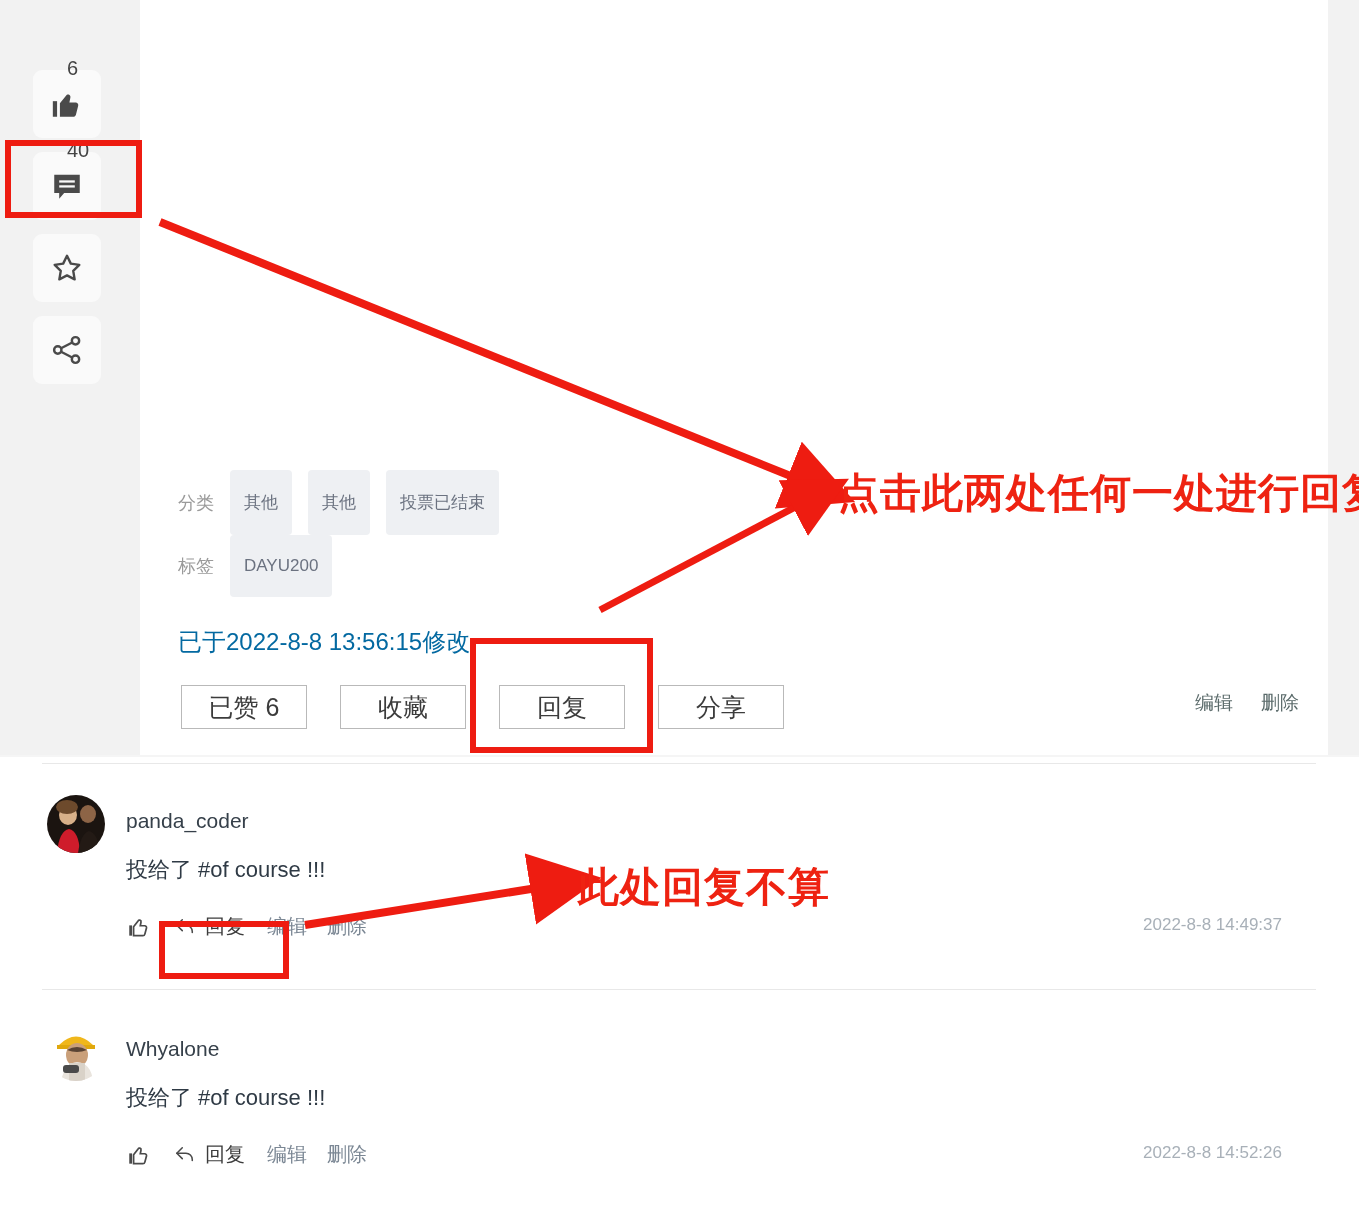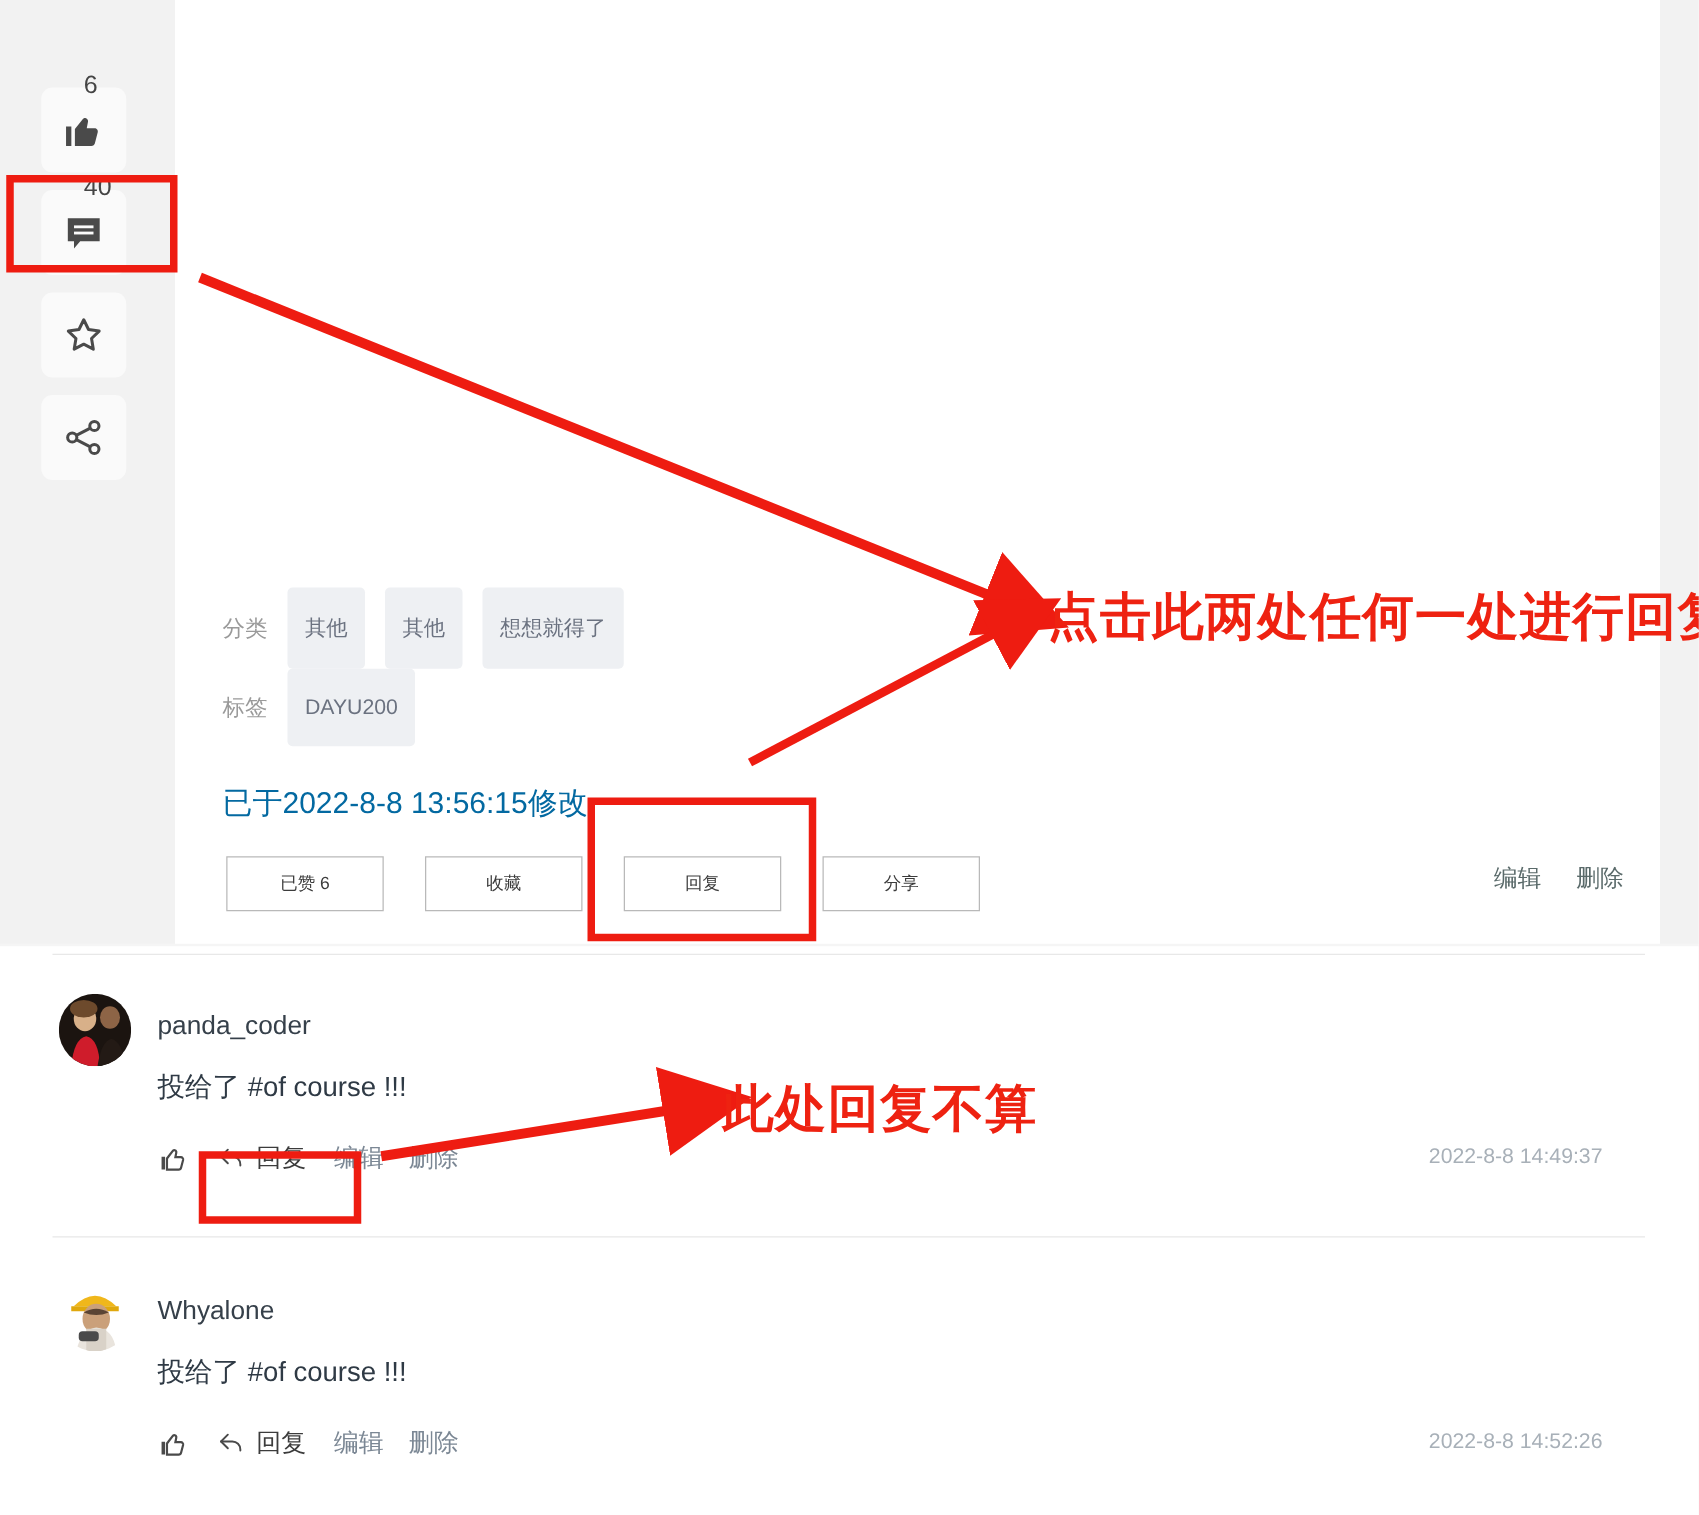--- a/index.html
+++ b/index.html
@@ -86,21 +86,21 @@
   #cat-row{left:178px;top:470px;}
   #tag-row{left:178px;top:535px;}
 
   .mod-time{position:absolute;left:178px;top:626px;font-size:24px;color:#0369a1;}
 
   
   .act-bar{position:absolute;left:181px;top:685px;display:flex;}
   .act-btn{
     width:124px;height:42px;border:1px solid #b9b9b9;background:#fff;
     display:flex;align-items:center;justify-content:center;
-    font-size:14px;color:#3c3c3c;margin-right:33px;cursor:pointer;
+    font-size:25px;color:#3c3c3c;margin-right:33px;cursor:pointer;
   }
   .owner-ops{position:absolute;right:60px;top:690px;display:flex;gap:28px;}
   .owner-ops span{font-size:19px;color:#5a6a6a;cursor:pointer;}
 
   
   .comments{
     position:absolute;left:0;top:757px;width:1359px;height:455px;
     background:#ffffff;
   }
   .cmt-sep{
@@ -182,21 +182,21 @@
         </svg>
       </span>
     </div>
   </div>
 
 
   <div class="meta-row" id="cat-row">
     <span class="meta-label">分类</span>
     <span class="chip">其他</span>
     <span class="chip">其他</span>
-    <span class="chip">想想就得了</span>
+    <span class="chip">投票已结束</span>
   </div>
 
   <div class="meta-row" id="tag-row">
     <span class="meta-label">标签</span>
     <span class="chip">DAYU200</span>
   </div>
 
   <div class="mod-time">已于2022-8-8 13:56:15修改</div>
 
   <div class="act-bar">

